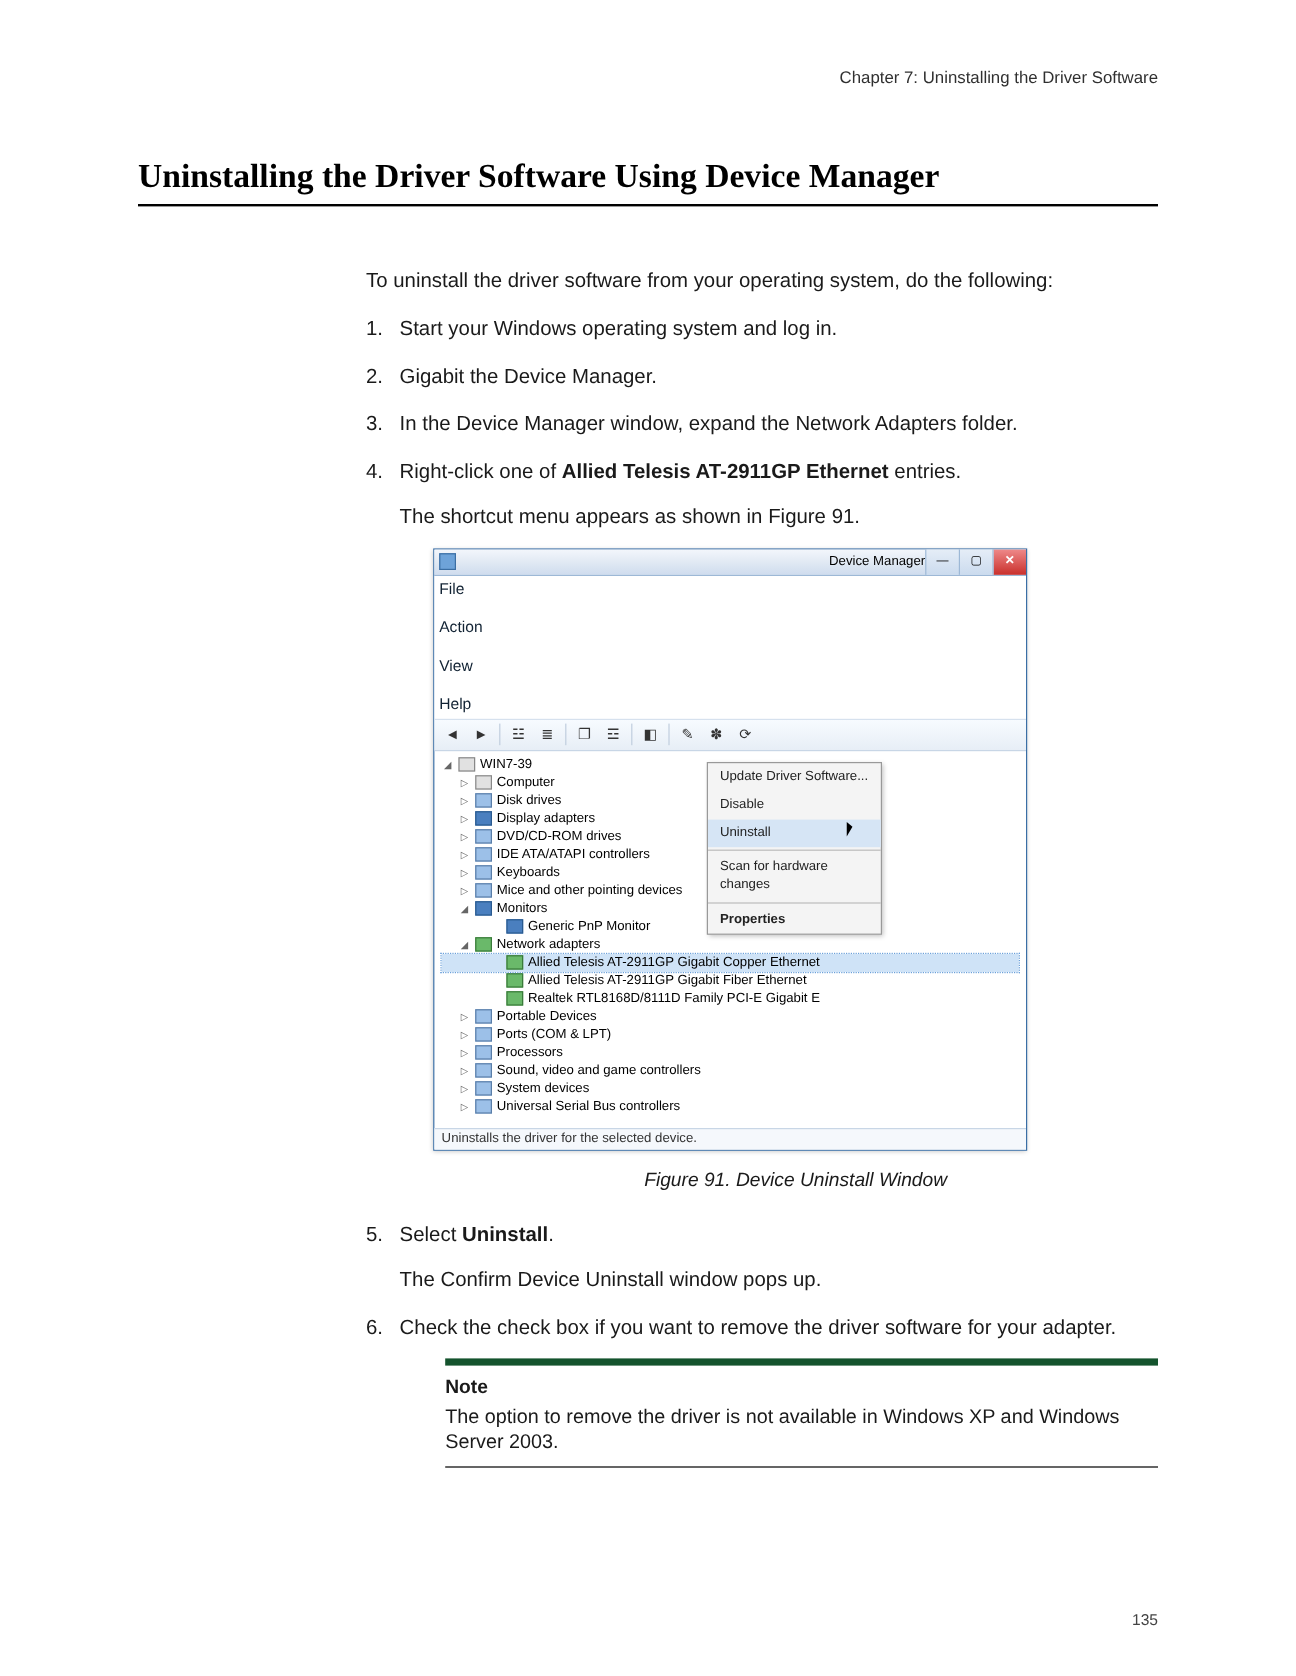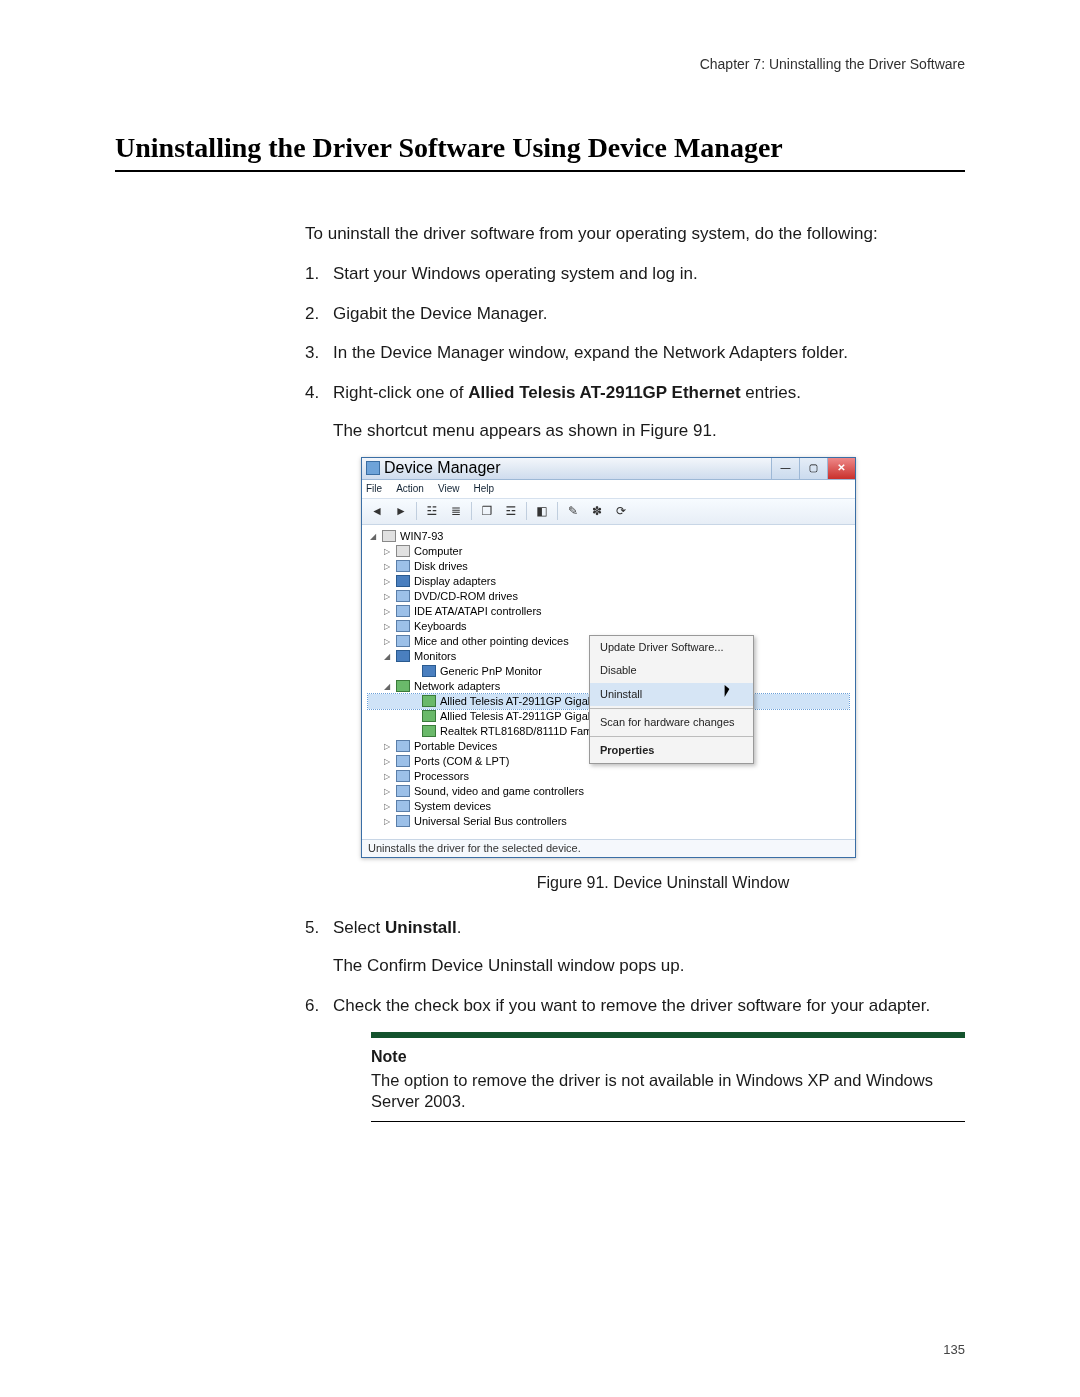--- a/index.html
+++ b/index.html
@@ -44,21 +44,21 @@
   }
   ol.steps > li::before {
     content: counter(step) ".";
     position: absolute;
     left: 0;
   }
   ol.steps > li p { margin-bottom: 14px; }
   ol.steps > li p.sub { padding-left: 0; }
 
   .figure-wrap { margin: 6px 0 16px 28px; }
-  .figure-caption { text-align: center; font-size: 16px; margin: 14px 0 22px 0; }
+  .figure-caption { text-align: center; font-size: 16px; margin: 14px 0 22px 0; font-style: italic; }
 
   .note-block {
     border-top: 6px solid #14532d;
     border-bottom: 1px solid #000;
     margin: 8px 0 0 38px;
     padding: 8px 0 8px 0;
   }
   .note-title { font-weight: bold; font-size: 16px; margin-bottom: 2px;}
   .note-body { font-size: 16.5px; line-height: 1.3; }
 
@@ -89,40 +89,41 @@
     display: flex;
     align-items: center;
     padding: 0 0 0 4px;
   }
   .titlebar .icon {
     width: 14px; height: 14px;
     background: #6ea3d9;
     margin-right: 4px;
     border: 1px solid #3b6ea3;
   }
-  .titlebar .title { flex: 1; font-size: 16px; }
+  .titlebar .title { flex: 1; font-size: 11px; text-align: right; }
   .win-btns { display: flex; height: 100%; }
   .win-btn {
     width: 28px;
     display:flex; align-items:center; justify-content:center;
     font-size: 10px;
     background: linear-gradient(#e5edf7,#cbdbee);
     border-left: 1px solid #9db8d6;
   }
   .win-btn.close {
     background: linear-gradient(#e88,#c9302c);
     color: #fff;
     font-weight: bold;
   }
   .menubar {
     background: #fff;
     padding: 2px 4px;
     display: flex; gap: 14px;
-    font-size: 10px;
+    font-size: 13px;
     border-bottom: 1px solid #d6e1ee;
+    flex-direction: column;
   }
   .menubar .m { color: #123; }
   .toolbar {
     height: 26px;
     background: linear-gradient(#f7fbff,#e7eef6);
     border-bottom: 1px solid #c8d6e6;
     display: flex; align-items: center;
     padding: 0 4px; gap: 2px;
   }
   .tb-btn {
@@ -162,21 +163,21 @@
   .ticon.net  { background:#6ab96a; border-color:#3a7a3a; }
   .tree .lvl1 { padding-left: 14px; }
   .tree .lvl3 { padding-left: 54px; }
   .tree .sel {
     background: #cfe3f7;
     outline: 1px dotted #6aa0d9;
   }
 
   .context-menu {
     position: absolute;
-    width: 165px;
+    width: 146px;
     background: #f4f4f4;
     border: 1px solid #999;
     box-shadow: 2px 2px 4px rgba(0,0,0,.25);
     font-size: 11px;
   }
   .cm-item {
     padding: 4px 10px;
     color: #222;
   }
   .cm-item.hl {
@@ -270,21 +271,21 @@
                 <span class="tb-sep"></span>
                 <div class="tb-btn">✎</div>
                 <div class="tb-btn">✽</div>
                 <div class="tb-btn">⟳</div>
               </div>
               <div class="tree">
                 <ul>
                   <li class="node">
                       <span class="expander">◢</span>
                       <span class="ticon computer"></span>
-                      <span>WIN7-93</span>
+                      <span>WIN7-39</span>
                     </li>
                   <li class="node lvl1">
                       <span class="expander">▷</span>
                       <span class="ticon computer"></span>
                       <span>Computer</span>
                     </li>
                   <li class="node lvl1">
                       <span class="expander">▷</span>
                       <span class="ticon"></span>
                       <span>Disk drives</span>

